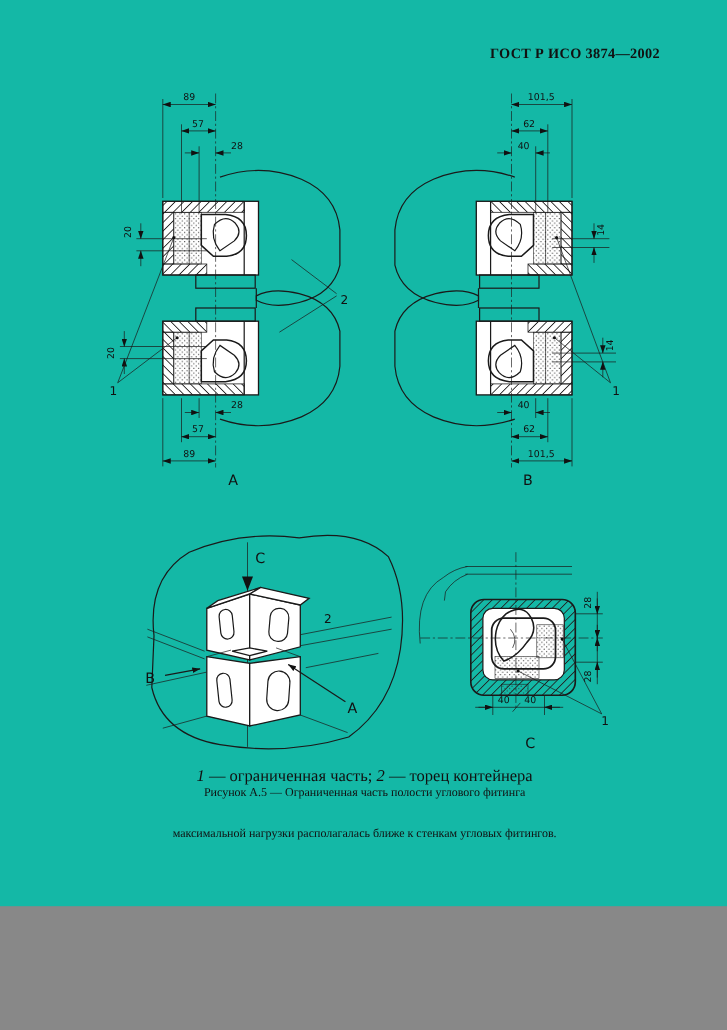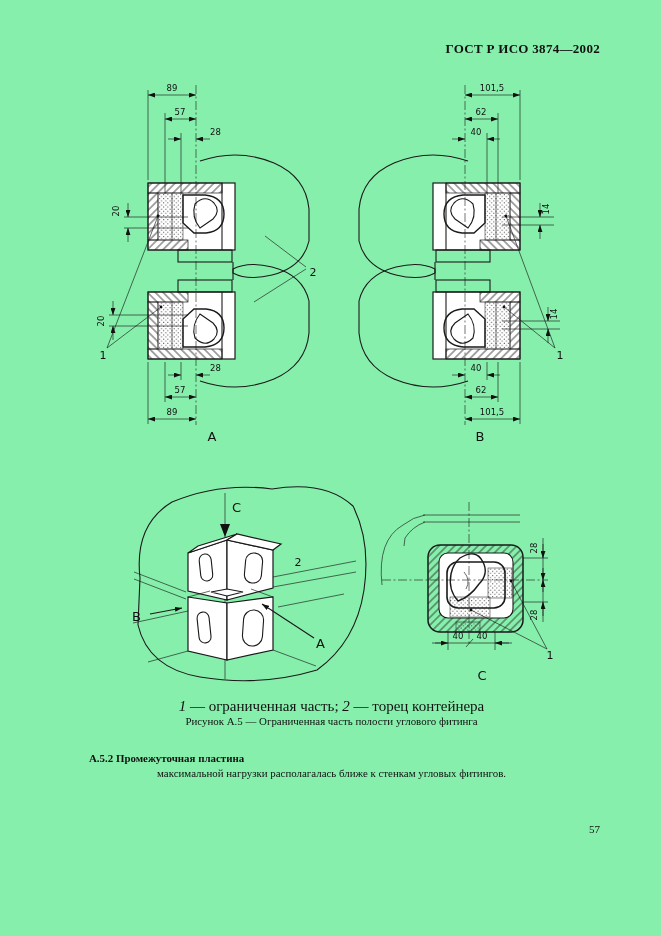--- a/index.html
+++ b/index.html
@@ -1,16 +1,16 @@
 <!DOCTYPE html>
 <html><head>
 <meta charset="utf-8">
 <style>
   html,body{margin:0;padding:0;background:#888;}
-  .page{position:relative;width:661px;height:936px;background:#86efac;overflow:hidden;
+  .page{position:relative;width:661px;height:824px;background:#14b8a6;overflow:hidden;
         font-family:"Liberation Serif",serif;color:#111;}
   .hdr{position:absolute;top:41px;right:61px;font-size:13px;font-weight:bold;letter-spacing:.3px;}
   .figsvg{position:absolute;}
   .legend{position:absolute;top:698px;left:63px;width:537px;text-align:center;font-size:15px;}
   .legend i{font-style:italic;}
   .figtitle{position:absolute;top:715px;left:63px;width:537px;text-align:center;font-size:10.9px;}
   .bodyblk{position:absolute;top:751px;left:63px;width:537px;font-size:10.9px;line-height:14.6px;}
   .bodyblk .h{font-weight:bold;margin-left:26px;}
   .bodyblk .p1{margin-left:26px;}
   .jline{text-align:justify;text-align-last:justify;}
@@ -252,19 +252,18 @@
       <text class="callout" x="430" y="179" text-anchor="middle">1</text>
       <text class="pletter" x="362" y="200" text-anchor="middle">С</text>
     </g>
   </svg>
 
   <div class="legend"><i>1</i><span> — ограниченная часть; </span><i>2</i><span> — торец контейнера</span></div>
 
   <div class="figtitle">Рисунок А.5 — Ограниченная часть полости углового фитинга</div>
 
   <div class="bodyblk">
-    <div class="h">А.5.2  Промежуточная пластина</div>
     <div class="lline">максимальной нагрузки располагалась ближе к стенкам угловых фитингов.</div>
   </div>
 
   <div class="pgnum">57</div>
 
 </div>
 
 </body></html>

